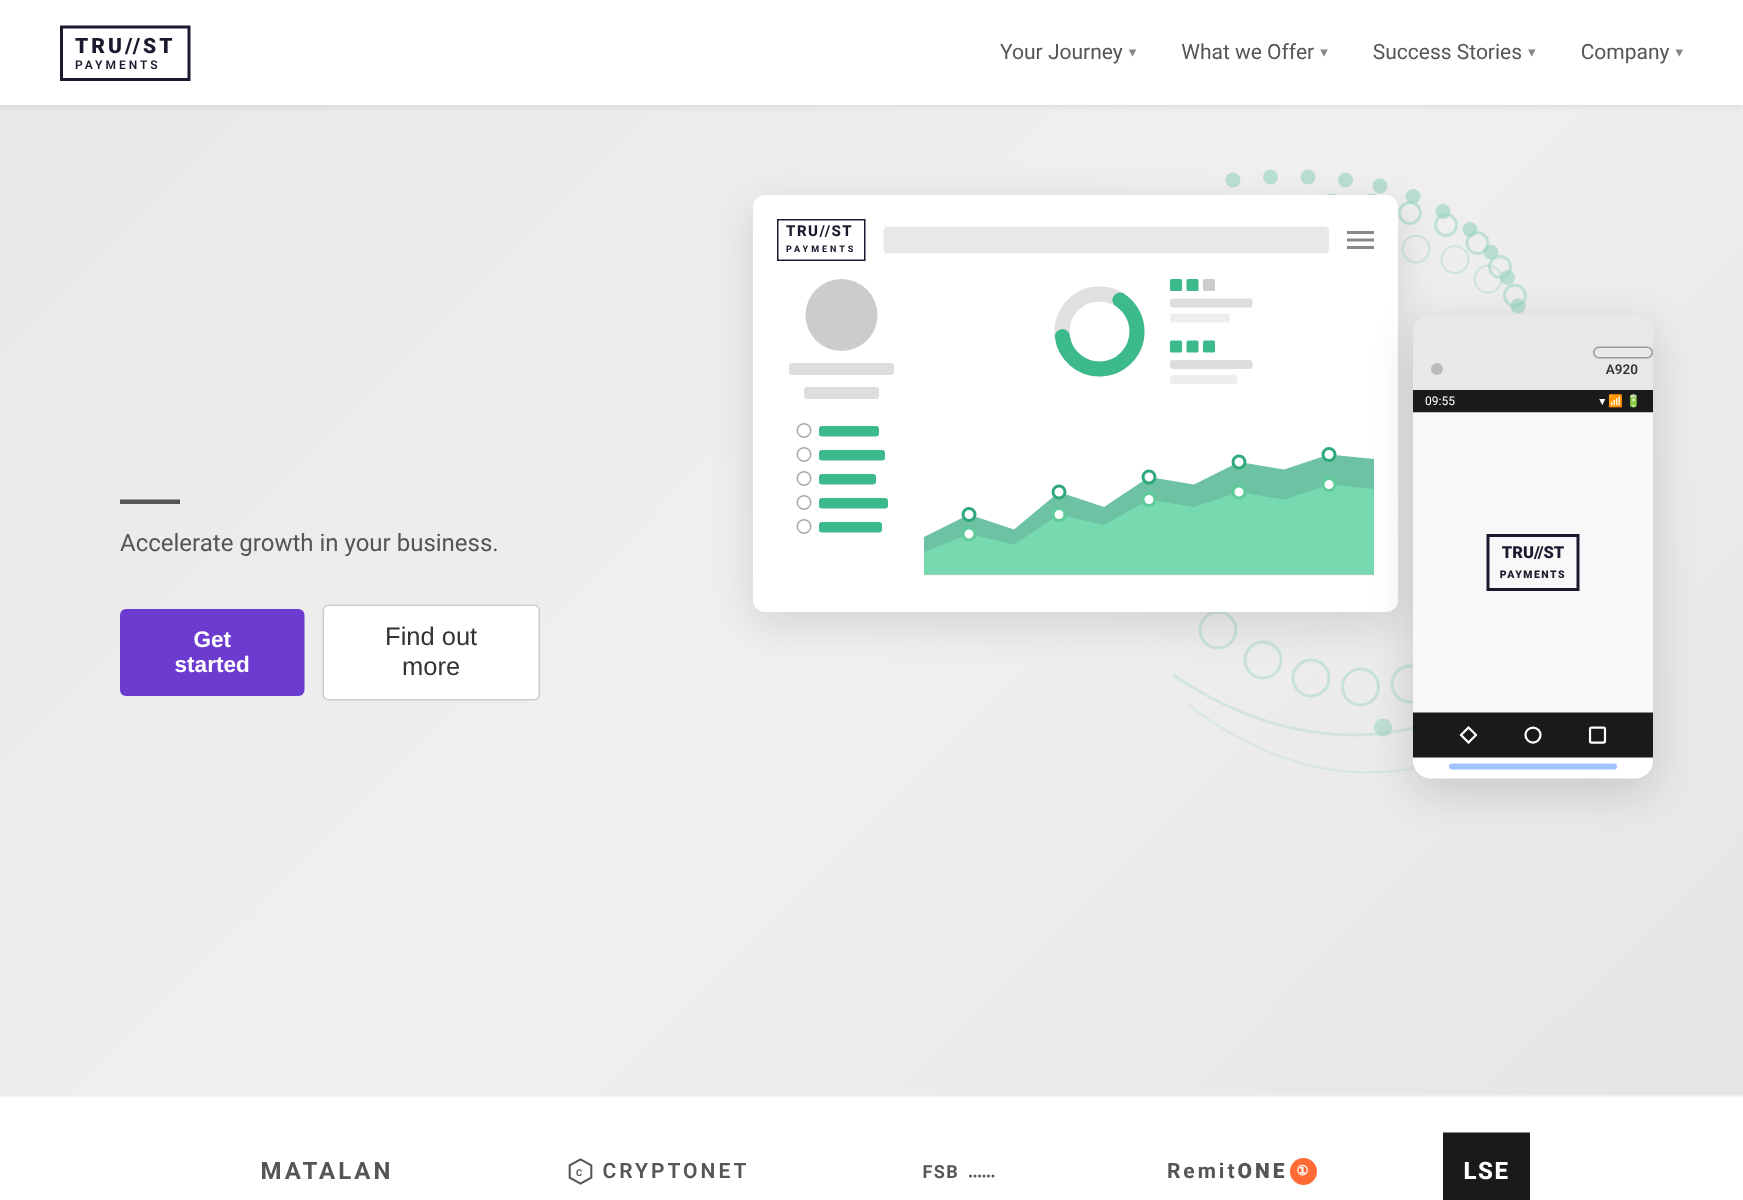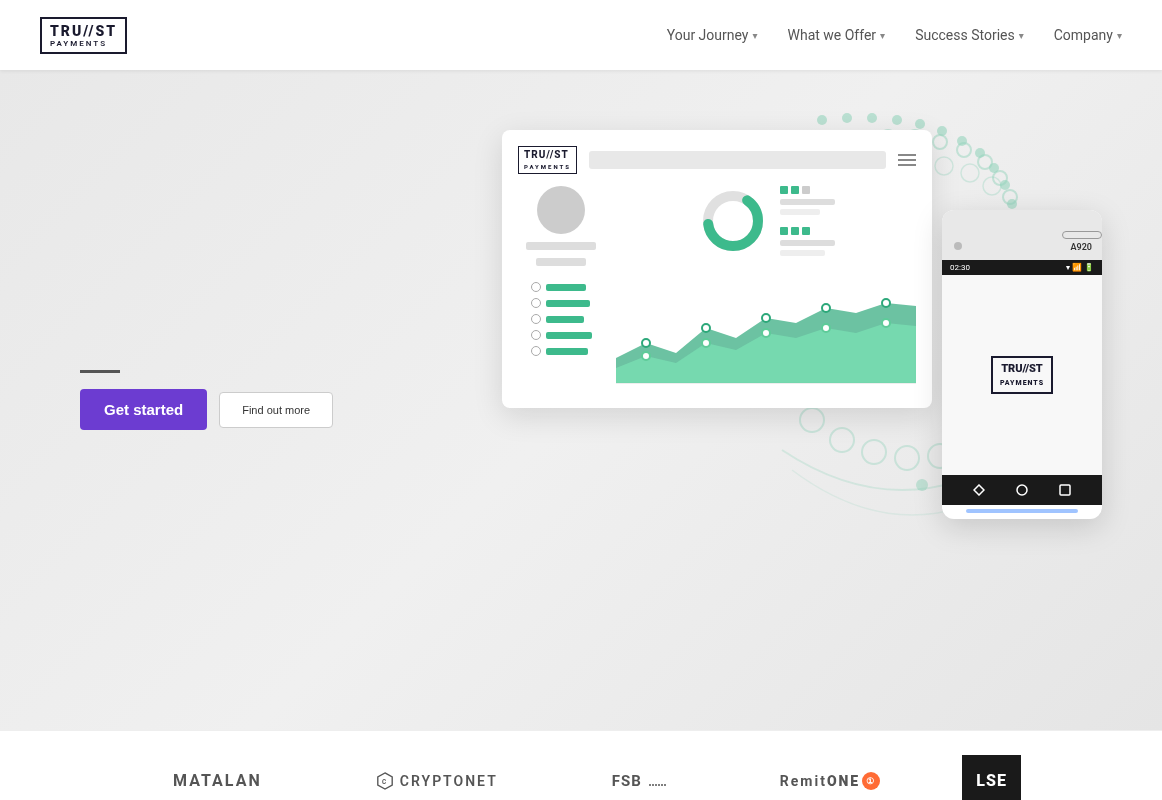--- a/index.html
+++ b/index.html
@@ -121,21 +121,21 @@
       font-size: 15px;
       font-weight: 600;
       border-radius: 4px;
       cursor: pointer;
     }
     .btn-secondary {
       background: #fff;
       color: #333;
       border: 1px solid #ccc;
       padding: 11px 22px;
-      font-size: 11px;
+      font-size: 17px;
       font-weight: 500;
       border-radius: 4px;
       cursor: pointer;
     }
 
     
     .hero-visuals {
       position: absolute;
       right: 180px;
       top: 60px;
@@ -401,21 +401,21 @@
       padding-left: 32px;
     }
     .logo-item.cryptonet {
       display: flex;
       align-items: center;
       gap: 6px;
       font-size: 14px;
       font-weight: 600;
     }
     .logo-item.fsb {
-      font-size: 15px;
+      font-size: 12px;
       letter-spacing: 1px;
     }
     .logo-item.remitone {
       font-size: 14px;
       font-weight: 700;
       display: flex;
       align-items: center;
       gap: 2px;
     }
     .logo-item.lse-box {
@@ -545,20 +545,21 @@
       <circle cx="345" cy="395" r="6" fill="#3dba8c" opacity="0.5"></circle>
       <circle cx="375" cy="392" r="6" fill="#3dba8c" opacity="0.5"></circle>
 
       <path d="M 160 340 Q 280 420 400 340" stroke="#3dba8c" stroke-width="2" fill="none" opacity="0.3"></path>
       <path d="M 170 360 Q 290 450 410 360" stroke="#3dba8c" stroke-width="1.5" fill="none" opacity="0.2"></path>
     </g>
   </svg>
 
   <div class="hero-content">
     <div class="hero-divider"></div>
+    <p class="hero-subtitle">Accelerate growth in your business.</p>
     <div class="hero-buttons">
       <button class="btn-primary">Get started</button>
       <button class="btn-secondary">Find out more</button>
     </div>
   </div>
 
   <div class="hero-visuals">
 
     <div class="dashboard-card">
 
@@ -659,21 +660,21 @@
       </div>
     </div>
 
     <div class="phone-card">
       <div class="phone-top">
         <div class="phone-speaker"></div>
         <div class="phone-cam"></div>
         <div class="phone-model">A920</div>
       </div>
       <div class="phone-status-bar">
-        <span>02:30</span>
+        <span>09:55</span>
         <span>▾ 📶 🔋</span>
       </div>
       <div class="phone-body">
         <div class="phone-logo-inner">
           TRU//ST<br><span class="phone-logo-small">PAYMENTS</span>
         </div>
       </div>
       <div class="phone-nav-bar">
 
         <svg class="phone-nav-btn" viewBox="0 0 12 12">

